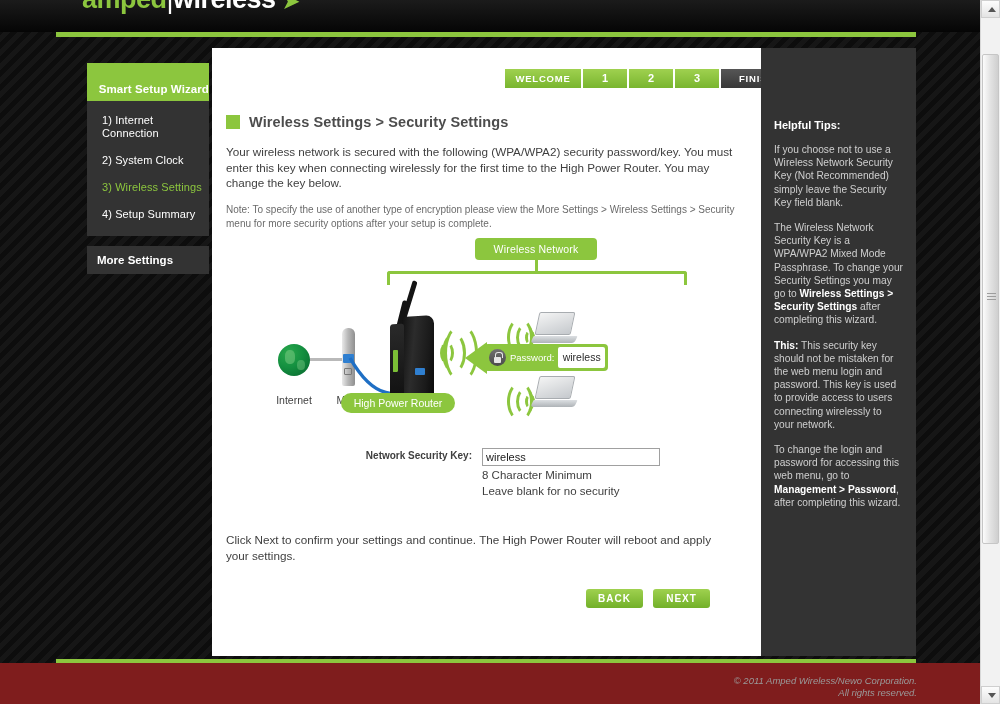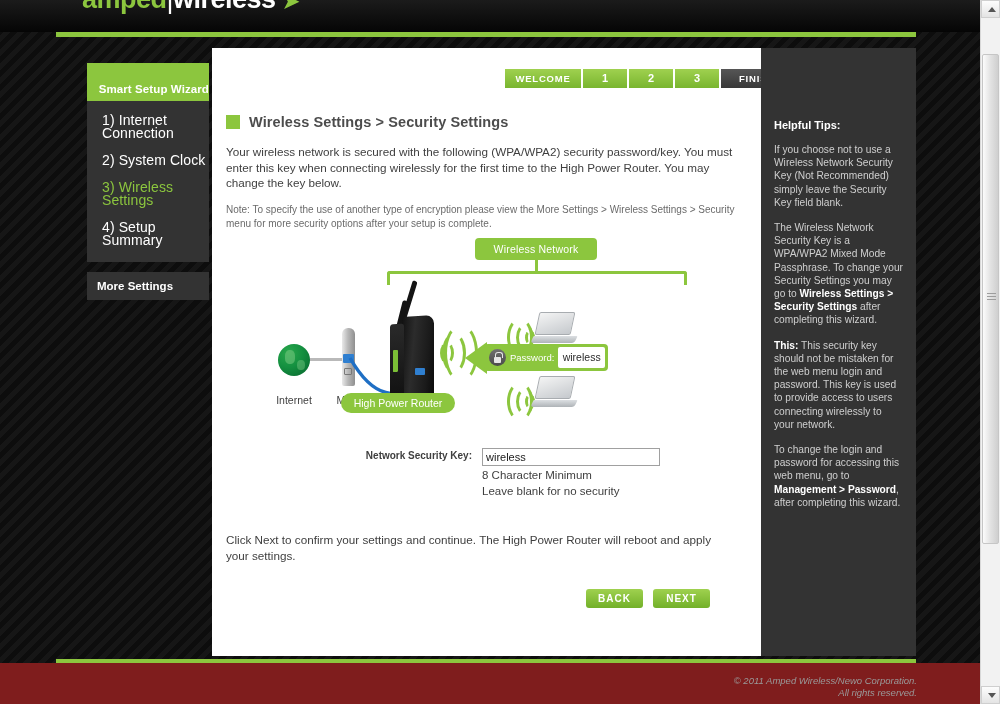--- a/index.html
+++ b/index.html
@@ -54,21 +54,21 @@
   .sidenav {
     position: absolute; left: 31px; top: 19px; width: 122px;
   }
   .nav-head {
     background: #8cc63e; color: #ffffff;
     font-size: 11.5px; font-weight: bold;
     padding: 20px 0 6px 10px; letter-spacing: 0.1px; text-align: right;
   }
   .nav-body { background: #333333; padding: 6px 0 8px 0; }
   .nav-item {
-    color: #ffffff; font-size: 14px; padding: 7px 0 7px 15px;
+    color: #ffffff; font-size: 11px; padding: 7px 0 7px 15px;
     line-height: 13px; letter-spacing: 0.1px;
   }
   .nav-item.active { color: #8cc63e; }
   .nav-more {
     margin-top: 10px; background: #333333; color: #ffffff;
     font-size: 11.5px; font-weight: bold; padding: 8px 0 8px 10px;
   }
 
   
   .card {

